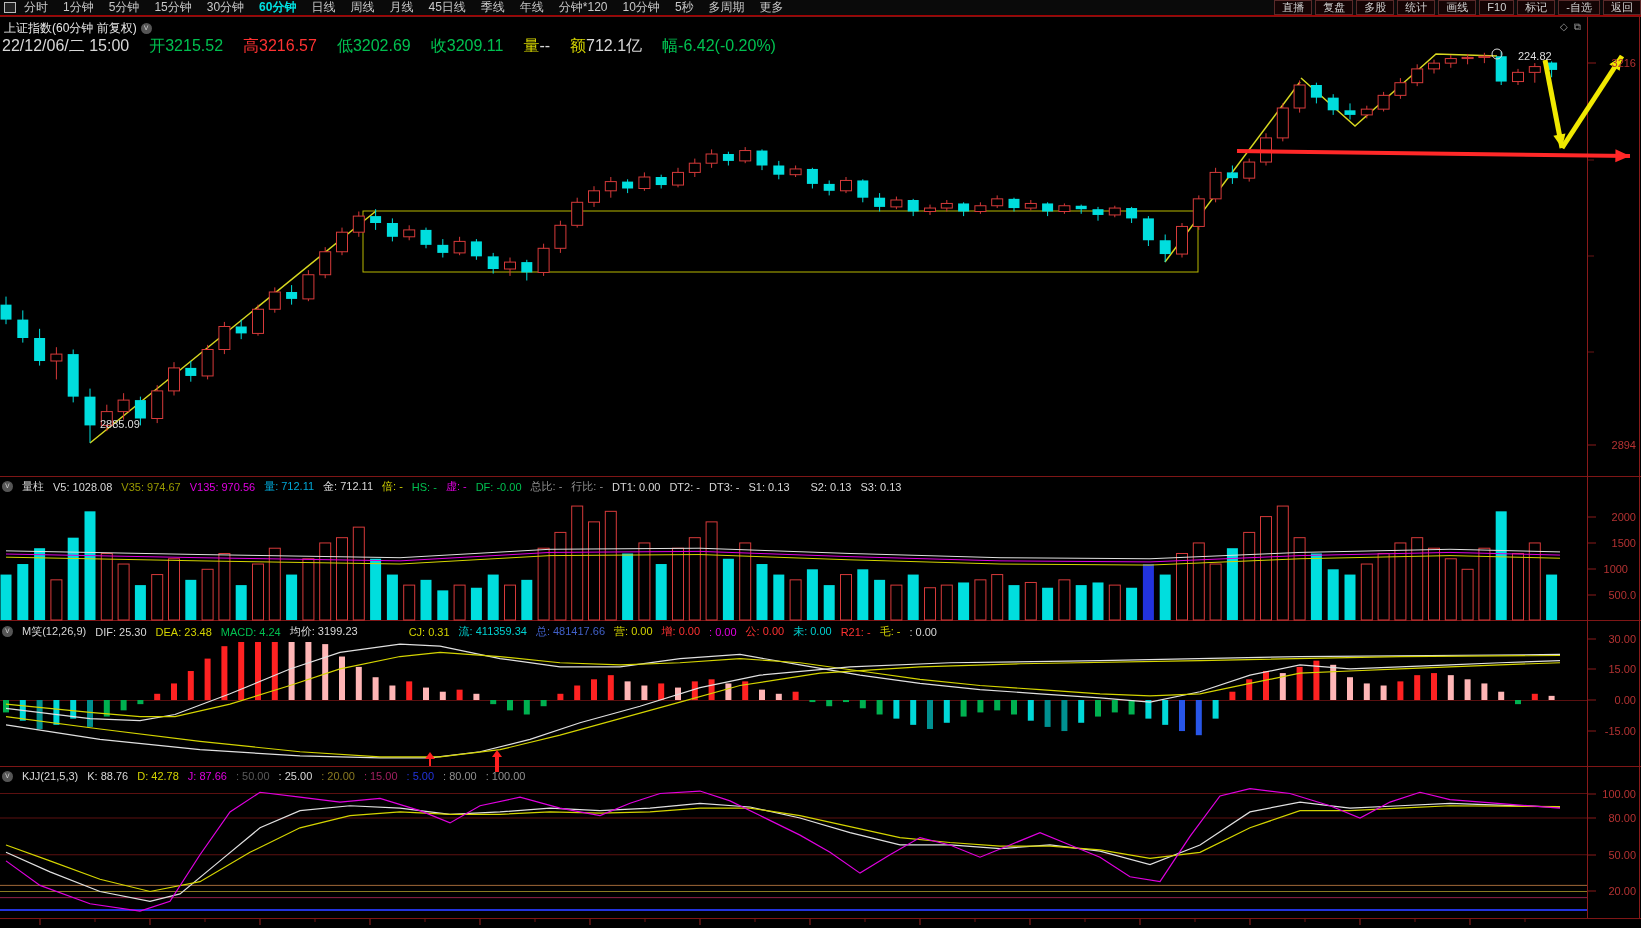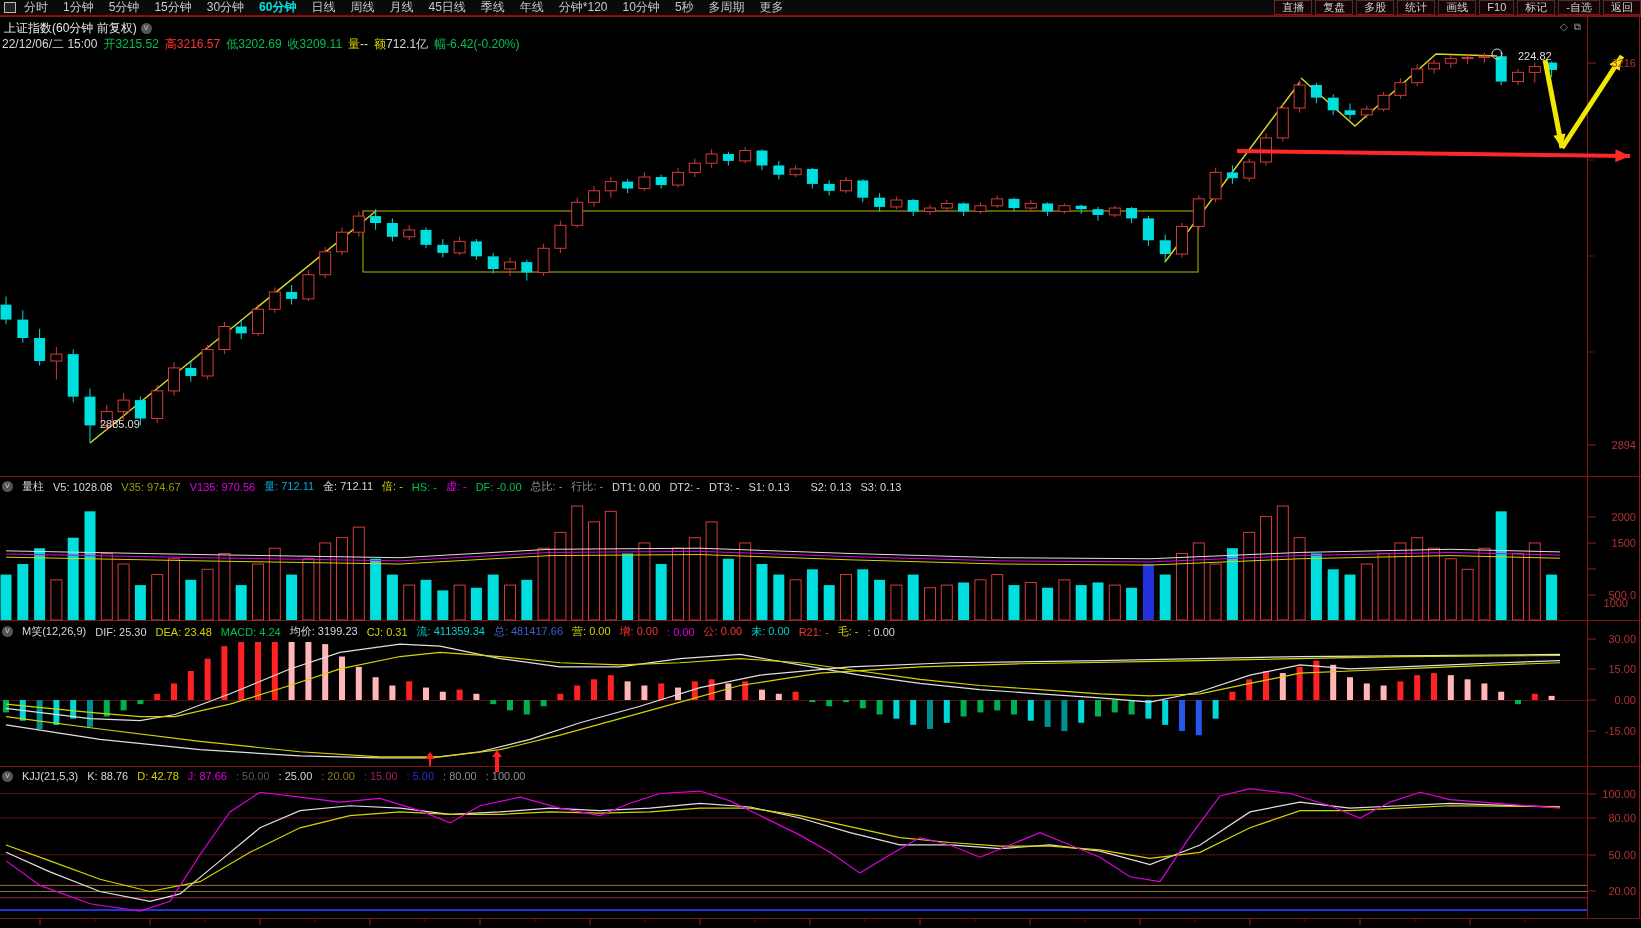--- a/index.html
+++ b/index.html
@@ -12,21 +12,21 @@
   .mitem{margin-right:15px;cursor:default;}
   .mitem.active{color:#00e0e0;font-weight:bold;}
   #menuright{margin-left:auto;display:flex;}
   .mbtn{border:1px solid #5a2a2a;background:#140404;padding:0 7px;margin-left:3px;height:13px;
         line-height:13px;font-size:11px;color:#d0d0d0;}
   
   #titlerow{position:absolute;left:4px;top:20px;font-size:12px;color:#e6e6e6;display:flex;align-items:center;}
   .circ{display:inline-block;width:11px;height:11px;border-radius:50%;background:#555;color:#ccc;
         font-size:9px;line-height:10px;text-align:center;margin-left:4px;}
   #cornericons{position:absolute;left:1560px;top:21px;color:#999;font-size:10px;display:flex;gap:6px;}
-  #inforow{position:absolute;left:2px;top:36px;font-size:12px;display:flex;gap:6px;white-space:nowrap;color:#d8d8d8;}
+  #inforow{position:absolute;left:2px;top:36px;font-size:16px;display:flex;gap:20px;white-space:nowrap;color:#d8d8d8;}
   
   .indrow{position:absolute;left:2px;display:flex;gap:9px;font-size:11px;white-space:nowrap;align-items:center;}
   
   .axlab{position:absolute;width:50px;text-align:right;font-size:11px;color:#b43232;}
   .ovlab{position:absolute;font-size:11px;color:#dedede;}
   svg{position:absolute;left:0;top:0;}
 </style>
 </head>
 <body>
 <div id="app">
@@ -597,21 +597,21 @@
       <span style="color: rgb(216, 216, 216); margin-left: 12px;">S2: 0.13</span>
       <span style="color: rgb(216, 216, 216);">S3: 0.13</span>
     </div>
 <div class="indrow" style="top:624px" id="macdrow">
       <span class="circ" style="margin-left: 0px;">˅</span>
       <span style="color: rgb(216, 216, 216);">M笑(12,26,9)</span>
       <span style="color: rgb(216, 216, 216);">DIF: 25.30</span>
       <span style="color: rgb(212, 212, 0);">DEA: 23.48</span>
       <span style="color: rgb(0, 192, 80);">MACD: 4.24</span>
       <span style="color: rgb(216, 216, 216); text-align: center;">均价: 3199.23</span>
-      <span style="color: rgb(212, 212, 0);">CJ: 0.31</span>
+      <span style="color: rgb(212, 212, 0); margin-left: 42px;">CJ: 0.31</span>
       <span style="color: rgb(0, 208, 208);">流: 411359.34</span>
       <span style="color: rgb(64, 96, 200);">总: 481417.66</span>
       <span style="color: rgb(212, 212, 0);">营: 0.00</span>
       <span style="color: rgb(255, 50, 50);">增: 0.00</span>
       <span style="color: rgb(224, 0, 224);">: 0.00</span>
       <span style="color: rgb(255, 50, 50);">公: 0.00</span>
       <span style="color: rgb(0, 208, 208);">未: 0.00</span>
       <span style="color: rgb(255, 50, 50);">R21: -</span>
       <span style="color: rgb(212, 212, 0);">毛: -</span>
       <span style="color: rgb(216, 216, 216);">: 0.00</span>
@@ -632,21 +632,21 @@
     </div>
 
 <span class="ovlab" style="left:100px;top:418px">2885.09</span>
 <span class="ovlab" style="left:1518px;top:50px">224.82</span>
 
 <div id="axlabs">
       <span class="axlab" style="left: 1586px; top: 57px;">3216</span>
       <span class="axlab" style="left: 1586px; top: 439px;">2894</span>
       <span class="axlab" style="left: 1586px; top: 511px;">2000</span>
       <span class="axlab" style="left: 1586px; top: 537px;">1500</span>
-      <span class="axlab" style="left: 1578px; top: 563px; margin-top: 34px;">1000</span>
+      <span class="axlab" style="left: 1578px; top: 563px;">1000</span>
       <span class="axlab" style="left: 1586px; top: 589px;">500.0</span>
       <span class="axlab" style="left: 1586px; top: 633px;">30.00</span>
       <span class="axlab" style="left: 1586px; top: 663px;">15.00</span>
       <span class="axlab" style="left: 1586px; top: 694px;">0.00</span>
       <span class="axlab" style="left: 1586px; top: 725px;">-15.00</span>
       <span class="axlab" style="left: 1586px; top: 788px;">100.00</span>
       <span class="axlab" style="left: 1586px; top: 812px;">80.00</span>
       <span class="axlab" style="left: 1586px; top: 849px;">50.00</span>
       <span class="axlab" style="left: 1586px; top: 885px;">20.00</span>
     </div>

